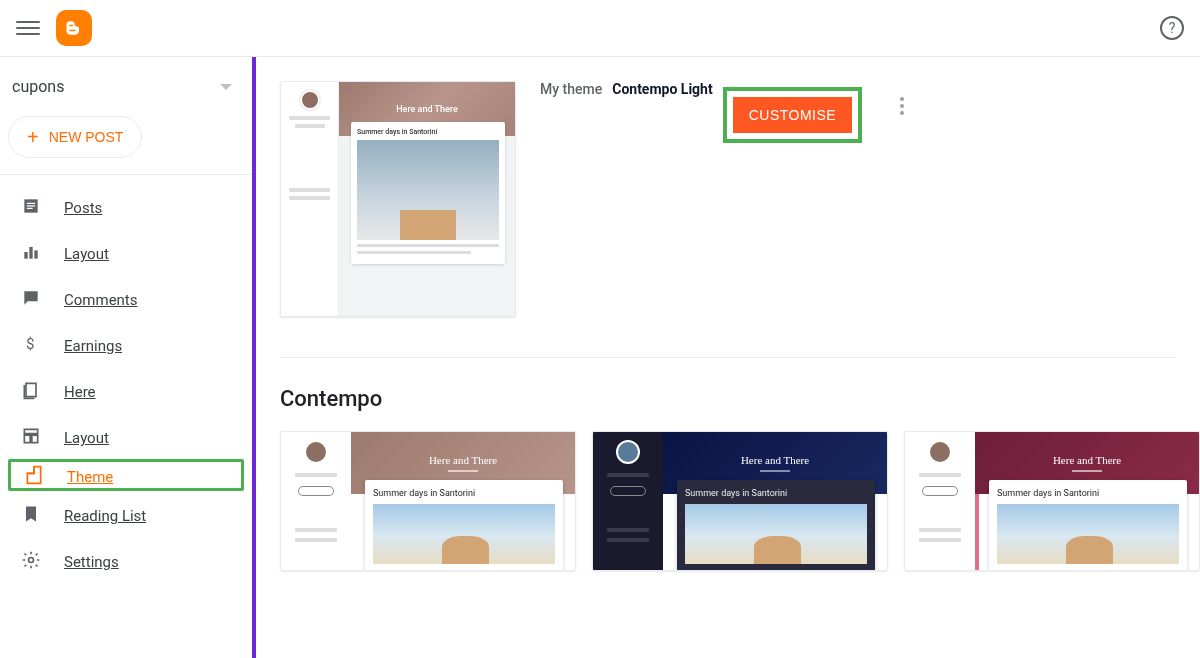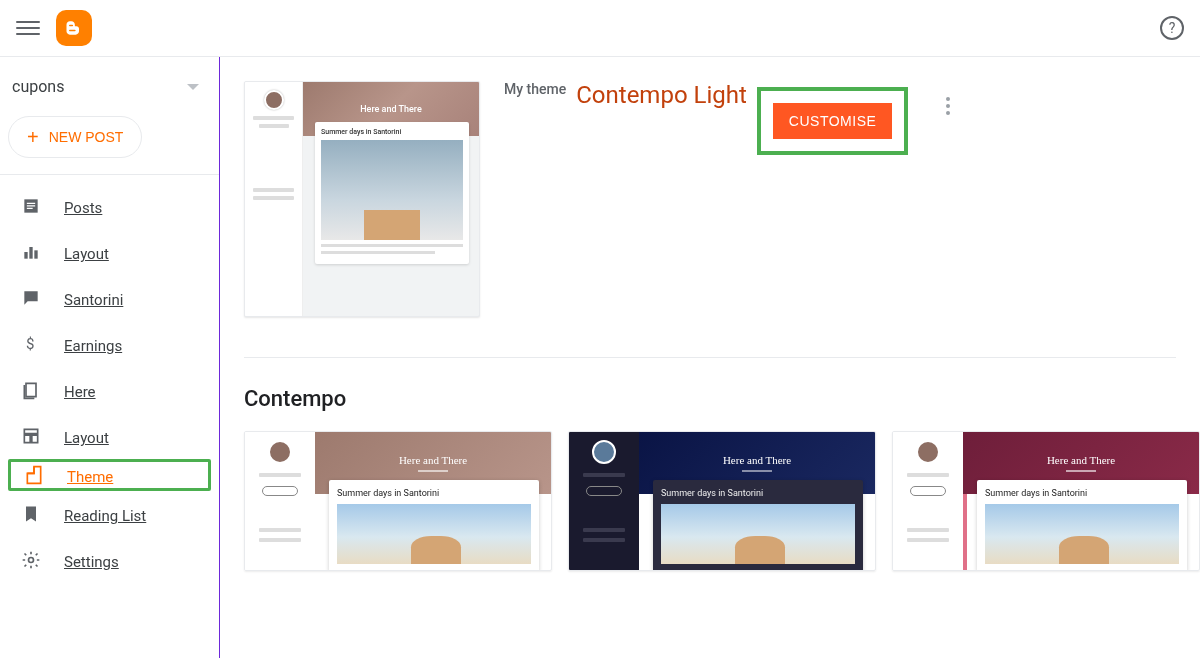--- a/index.html
+++ b/index.html
@@ -6,21 +6,21 @@
   body { font-family: Roboto, Arial, sans-serif; background: #fff; color: #202124; width: 1200px; height: 658px; overflow: hidden; }
   
   .topbar { height: 57px; display: flex; align-items: center; padding: 0 16px; border-bottom: 1px solid #e8eaed; }
   .hamburger { width: 24px; height: 24px; display: flex; flex-direction: column; justify-content: center; gap: 4px; cursor: pointer; margin-right: 16px; }
   .hamburger span { display: block; height: 2px; background: #5f6368; border-radius: 1px; }
   .logo { width: 36px; height: 36px; background: #ff8000; border-radius: 10px; display: flex; align-items: center; justify-content: center; color: #fff; font-weight: bold; font-size: 22px; }
   .topbar-spacer { flex: 1; }
   .help-icon { width: 24px; height: 24px; border: 2px solid #5f6368; border-radius: 50%; display: flex; align-items: center; justify-content: center; font-size: 14px; color: #5f6368; cursor: pointer; }
 
   .layout { display: flex; height: calc(658px - 57px); }
-  .sidebar { width: 220px; border-right: 1px solid #6d28d9; padding-top: 8px; }
+  .sidebar { width: 256px; border-right: 4px solid #6d28d9; padding-top: 8px; }
   
   .blog-selector { display: flex; align-items: center; justify-content: space-between; padding: 12px 20px 16px 12px; color: #3c4043; font-size: 16px; cursor: pointer; }
   .chevron-down { width: 0; height: 0; border-left: 6px solid transparent; border-right: 6px solid transparent; border-top: 6px solid #bdc1c6; }
   
   .new-post-btn { margin: 4px 8px 16px 8px; border: 1px solid #e8eaed; border-radius: 24px; padding: 10px 18px; display: inline-flex; align-items: center; gap: 10px; color: #ff6d00; font-weight: 500; font-size: 14px; cursor: pointer; background: #fff; }
   .plus-icon { font-size: 20px; line-height: 1; color: #ff6d00; }
   
   .nav-divider { height: 1px; background: #e8eaed; margin: 0; }
   
   .nav { padding: 8px 0; }
@@ -42,22 +42,22 @@
   .preview-card { position: absolute; left: 70px; right: 10px; background: #fff; border-radius: 2px; box-shadow: 0 1px 3px rgba(0,0,0,0.15); padding: 6px; }
   .preview-card-1 { top: 40px; }
   .preview-card-title { font-size: 7px; font-weight: 500; color: #333; margin-bottom: 4px; }
   .preview-card-img { height: 100px; background: linear-gradient(180deg, #95afc0 0%, #c9d6df 60%, #e8e8e8 100%); position: relative; }
   .preview-card-img::after { content: ''; position: absolute; bottom: 0; left: 30%; width: 40%; height: 30px; background: #d4a574; }
   .preview-card-text { height: 3px; background: #ddd; margin: 4px 0; }
   .preview-card-2 { top: 188px; }
   
   .theme-info { display: flex; flex-direction: row; gap: 10px; position: relative; }
   .theme-label { color: #5f6368; font-size: 14px; font-weight: 500; }
-  .theme-name { font-size: 24px; font-weight: 400; color: #c2410c; }
-  .customise-wrap { border: 4px solid #4caf50; display: inline-block; padding: 12px; margin-top: 6px; }
+  .theme-name { font-size: 14px; font-weight: 700; color: #0f172a; }
+  .customise-wrap { border: 4px solid #4caf50; display: inline-block; padding: 6px; margin-top: 6px; }
   .customise-btn { background: #ff5722; color: #fff; border: none; padding: 10px 16px; font-size: 14px; font-weight: 500; cursor: pointer; letter-spacing: 0.5px; }
   .more-menu { position: absolute; right: -50px; top: 8px; display: flex; flex-direction: column; gap: 3px; cursor: pointer; padding: 8px; }
   .more-menu span { width: 4px; height: 4px; background: #9aa0a6; border-radius: 50%; }
   
   .theme-gallery { padding-top: 28px; }
   .gallery-title { font-size: 22px; font-weight: 500; color: #202124; margin-bottom: 20px; }
   .gallery-row { display: flex; gap: 16px; }
   
   .gallery-card { width: 320px; height: 140px; border: 1px solid #e8eaed; border-radius: 2px; overflow: hidden; position: relative; cursor: pointer; box-shadow: 0 1px 2px rgba(0,0,0,0.08); }
   .gc-sidebar { position: absolute; left: 0; top: 0; bottom: 0; width: 70px; display: flex; flex-direction: column; align-items: center; padding-top: 8px; }
@@ -143,21 +143,21 @@
             </svg>
           </span>
         <span>Layout</span>
       </div>
       <div class="nav-item">
         <span class="nav-icon">
             <svg viewBox="0 0 24 24">
               <path d="M4 4h16v12H8l-4 4z"></path>
             </svg>
           </span>
-        <span>Santorini</span>
+        <span>Comments</span>
       </div>
       <div class="nav-item">
         <span class="nav-icon">
             <svg viewBox="0 0 24 24">
               <text x="6" y="18" font-size="18" fill="#5f6368">$</text>
             </svg>
           </span>
         <span>Earnings</span>
       </div>
       <div class="nav-item">

